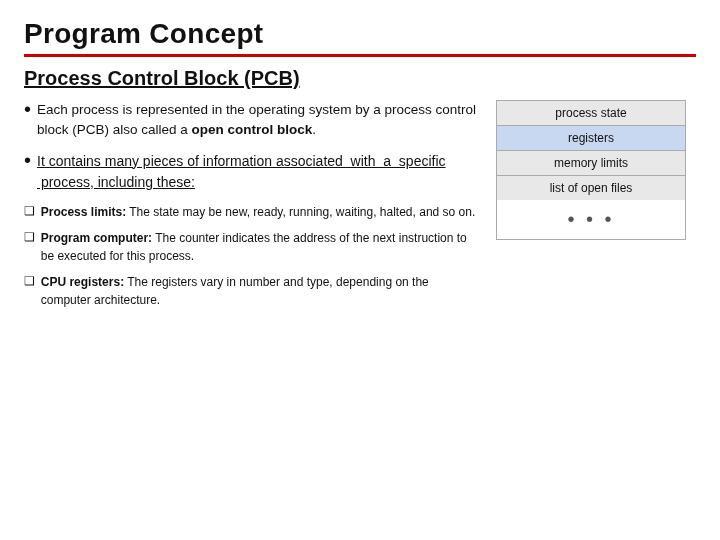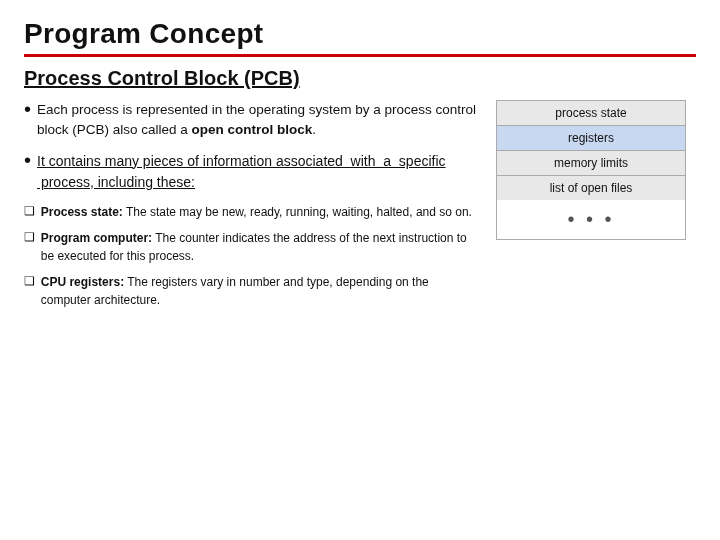--- a/index.html
+++ b/index.html
@@ -159,21 +159,21 @@
       <span class="bullet-text-underline">
         It contains many pieces of information associated &nbsp;with &nbsp;a &nbsp;specific &nbsp;process, including these:
       </span>
     </div>
 
     <div class="sub-items">
 
       <div class="sub-item">
         <span class="sub-bullet">❑</span>
         <span class="sub-text">
-          <strong>Process state:</strong><span> The state may be new, ready, running, waiting, halted, and so on.</span>
+          <strong>Process limits:</strong><span> The state may be new, ready, running, waiting, halted, and so on.</span>
         </span>
       </div>
 
       <div class="sub-item">
         <span class="sub-bullet">❑</span>
         <span class="sub-text">
           <strong>Program computer:</strong><span> The counter indicates the address of the next instruction to be executed for this process.</span>
         </span>
       </div>
 

